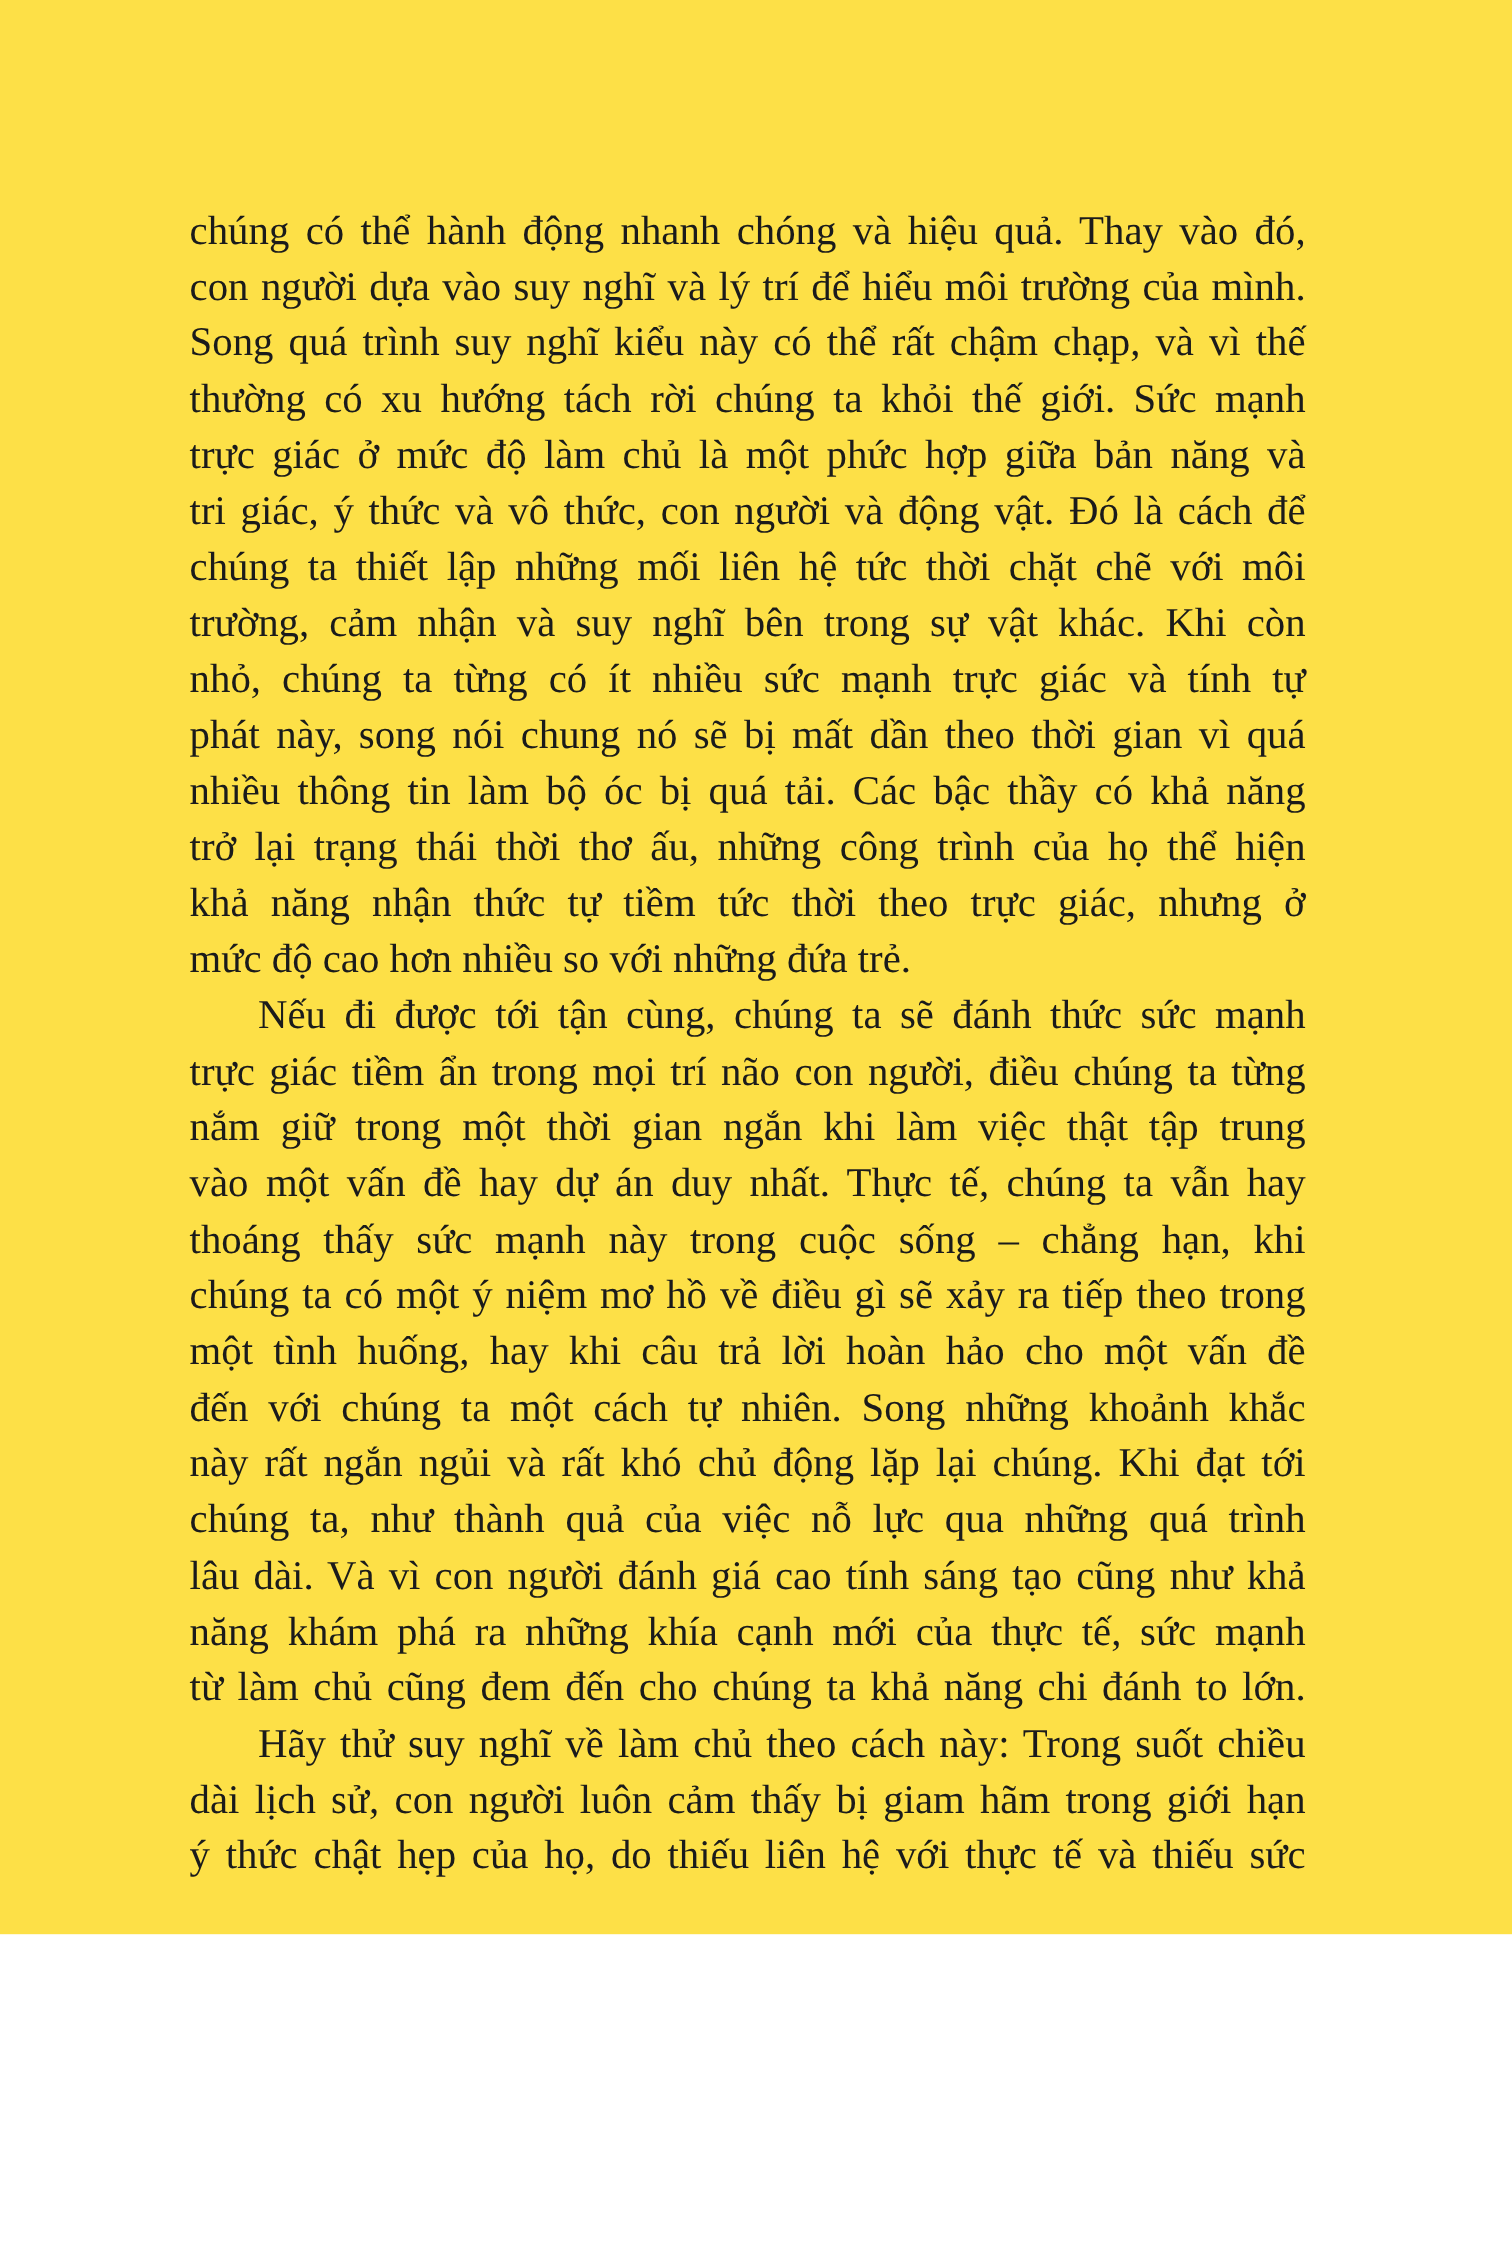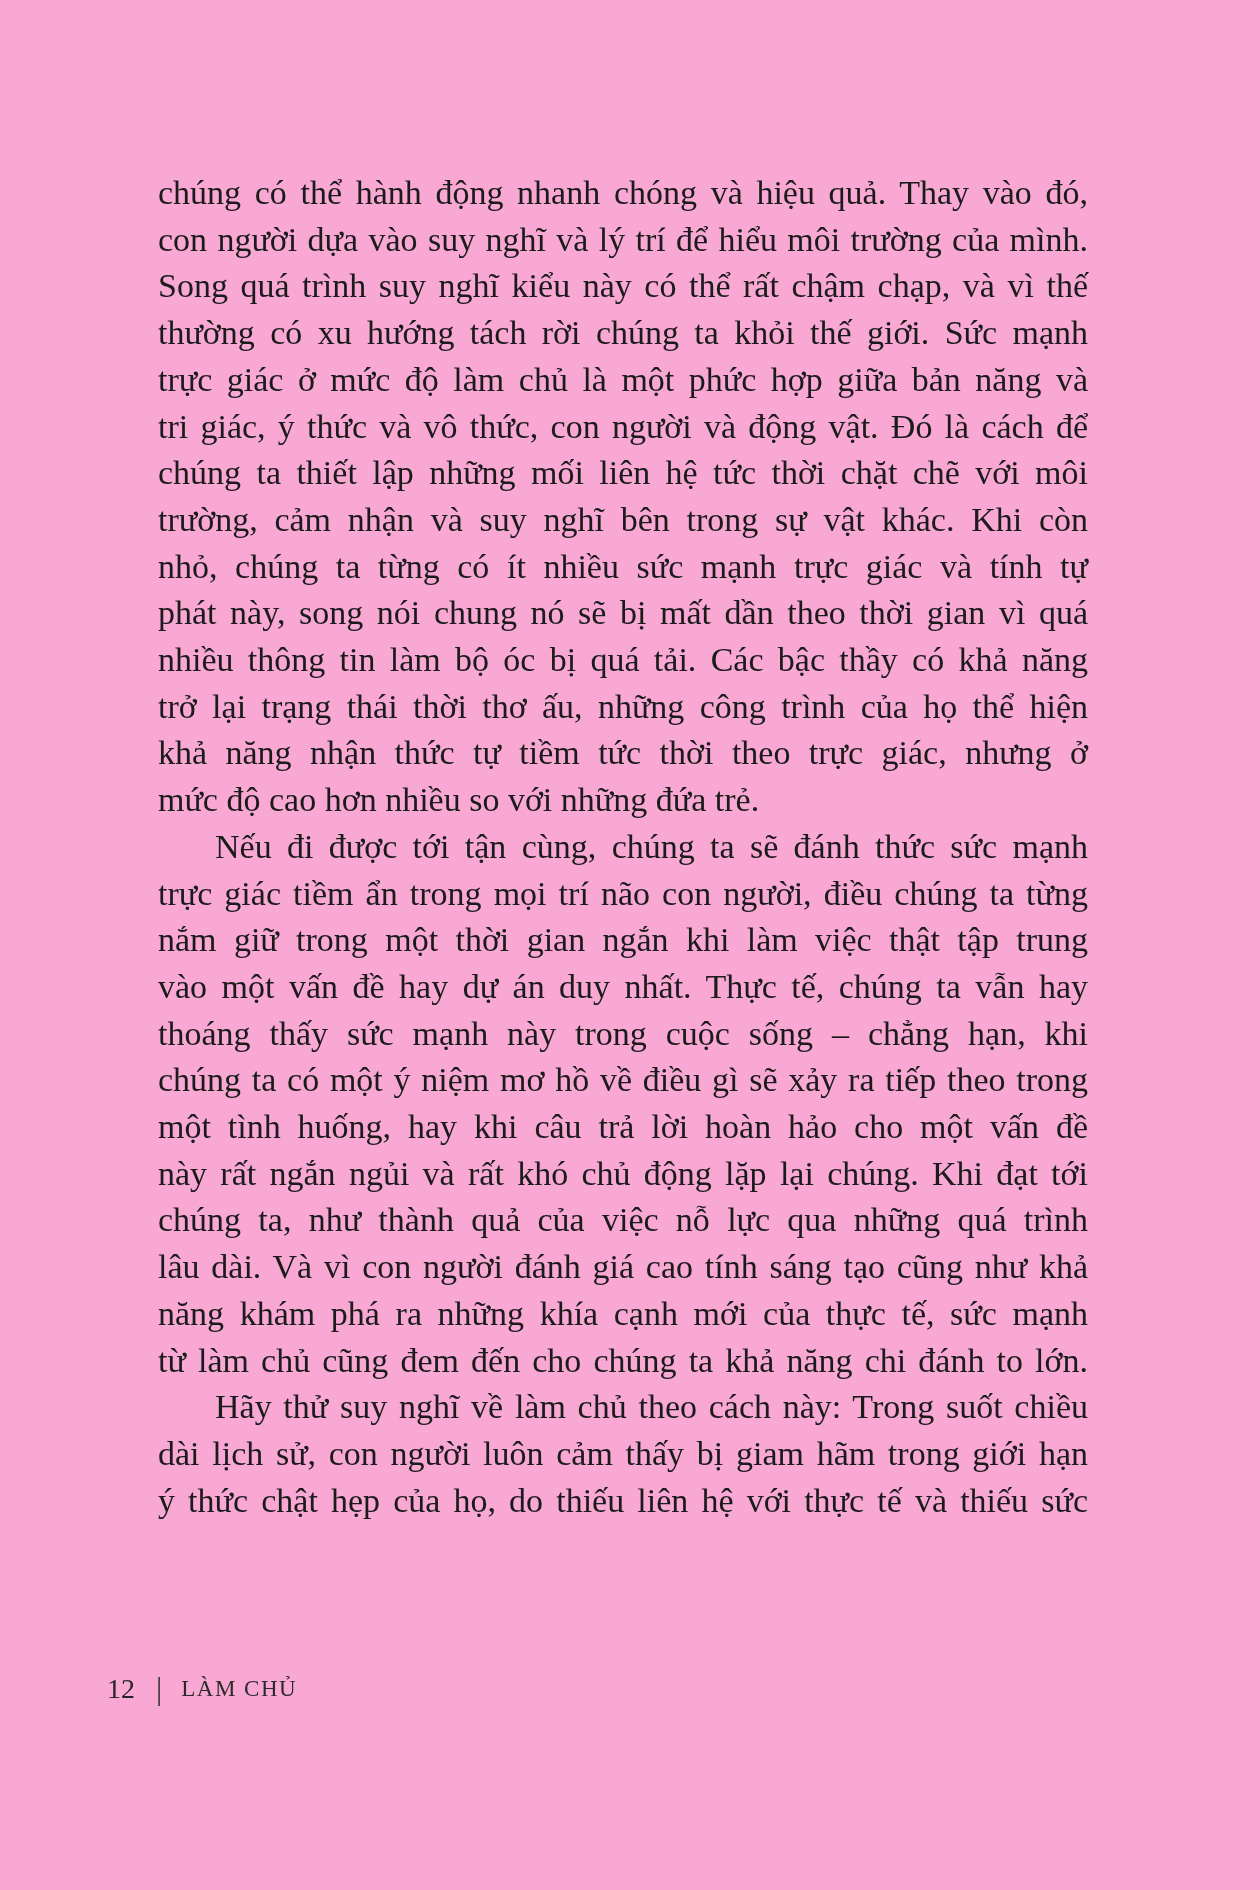--- a/index.html
+++ b/index.html
@@ -3,22 +3,22 @@
 <meta charset="utf-8">
 <style>
   html, body {
     margin: 0;
     padding: 0;
     background: #ffffff;
   }
   .page {
     position: relative;
     width: 1260px;
-    height: 1890px;
-    background: #f9a8d4;
+    height: 1612px;
+    background: #fde047;
     color: #1b1b1b;
     font-family: "Liberation Serif", "DejaVu Serif", serif;
     overflow: hidden;
   }
   .page-body {
     position: absolute;
     left: 158px;
     top: 170px;
     width: 930px;
     font-size: 34px;
@@ -84,20 +84,21 @@
         <div class="line para-end">mức độ cao hơn nhiều so với những đứa trẻ.</div>
       </div>
       <div class="paragraph indent">
         <div class="line">Nếu đi được tới tận cùng, chúng ta sẽ đánh thức sức mạnh</div>
         <div class="line">trực giác tiềm ẩn trong mọi trí não con người, điều chúng ta từng</div>
         <div class="line">nắm giữ trong một thời gian ngắn khi làm việc thật tập trung</div>
         <div class="line">vào một vấn đề hay dự án duy nhất. Thực tế, chúng ta vẫn hay</div>
         <div class="line">thoáng thấy sức mạnh này trong cuộc sống – chẳng hạn, khi</div>
         <div class="line">chúng ta có một ý niệm mơ hồ về điều gì sẽ xảy ra tiếp theo trong</div>
         <div class="line">một tình huống, hay khi câu trả lời hoàn hảo cho một vấn đề</div>
+        <div class="line">đến với chúng ta một cách tự nhiên. Song những khoảnh khắc</div>
         <div class="line">này rất ngắn ngủi và rất khó chủ động lặp lại chúng. Khi đạt tới</div>
         <div class="line">chúng ta, như thành quả của việc nỗ lực qua những quá trình</div>
         <div class="line">lâu dài. Và vì con người đánh giá cao tính sáng tạo cũng như khả</div>
         <div class="line">năng khám phá ra những khía cạnh mới của thực tế, sức mạnh</div>
         <div class="line">từ làm chủ cũng đem đến cho chúng ta khả năng chi đánh to lớn.</div>
       </div>
       <div class="paragraph indent">
         <div class="line">Hãy thử suy nghĩ về làm chủ theo cách này: Trong suốt chiều</div>
         <div class="line">dài lịch sử, con người luôn cảm thấy bị giam hãm trong giới hạn</div>
         <div class="line">ý thức chật hẹp của họ, do thiếu liên hệ với thực tế và thiếu sức</div>

